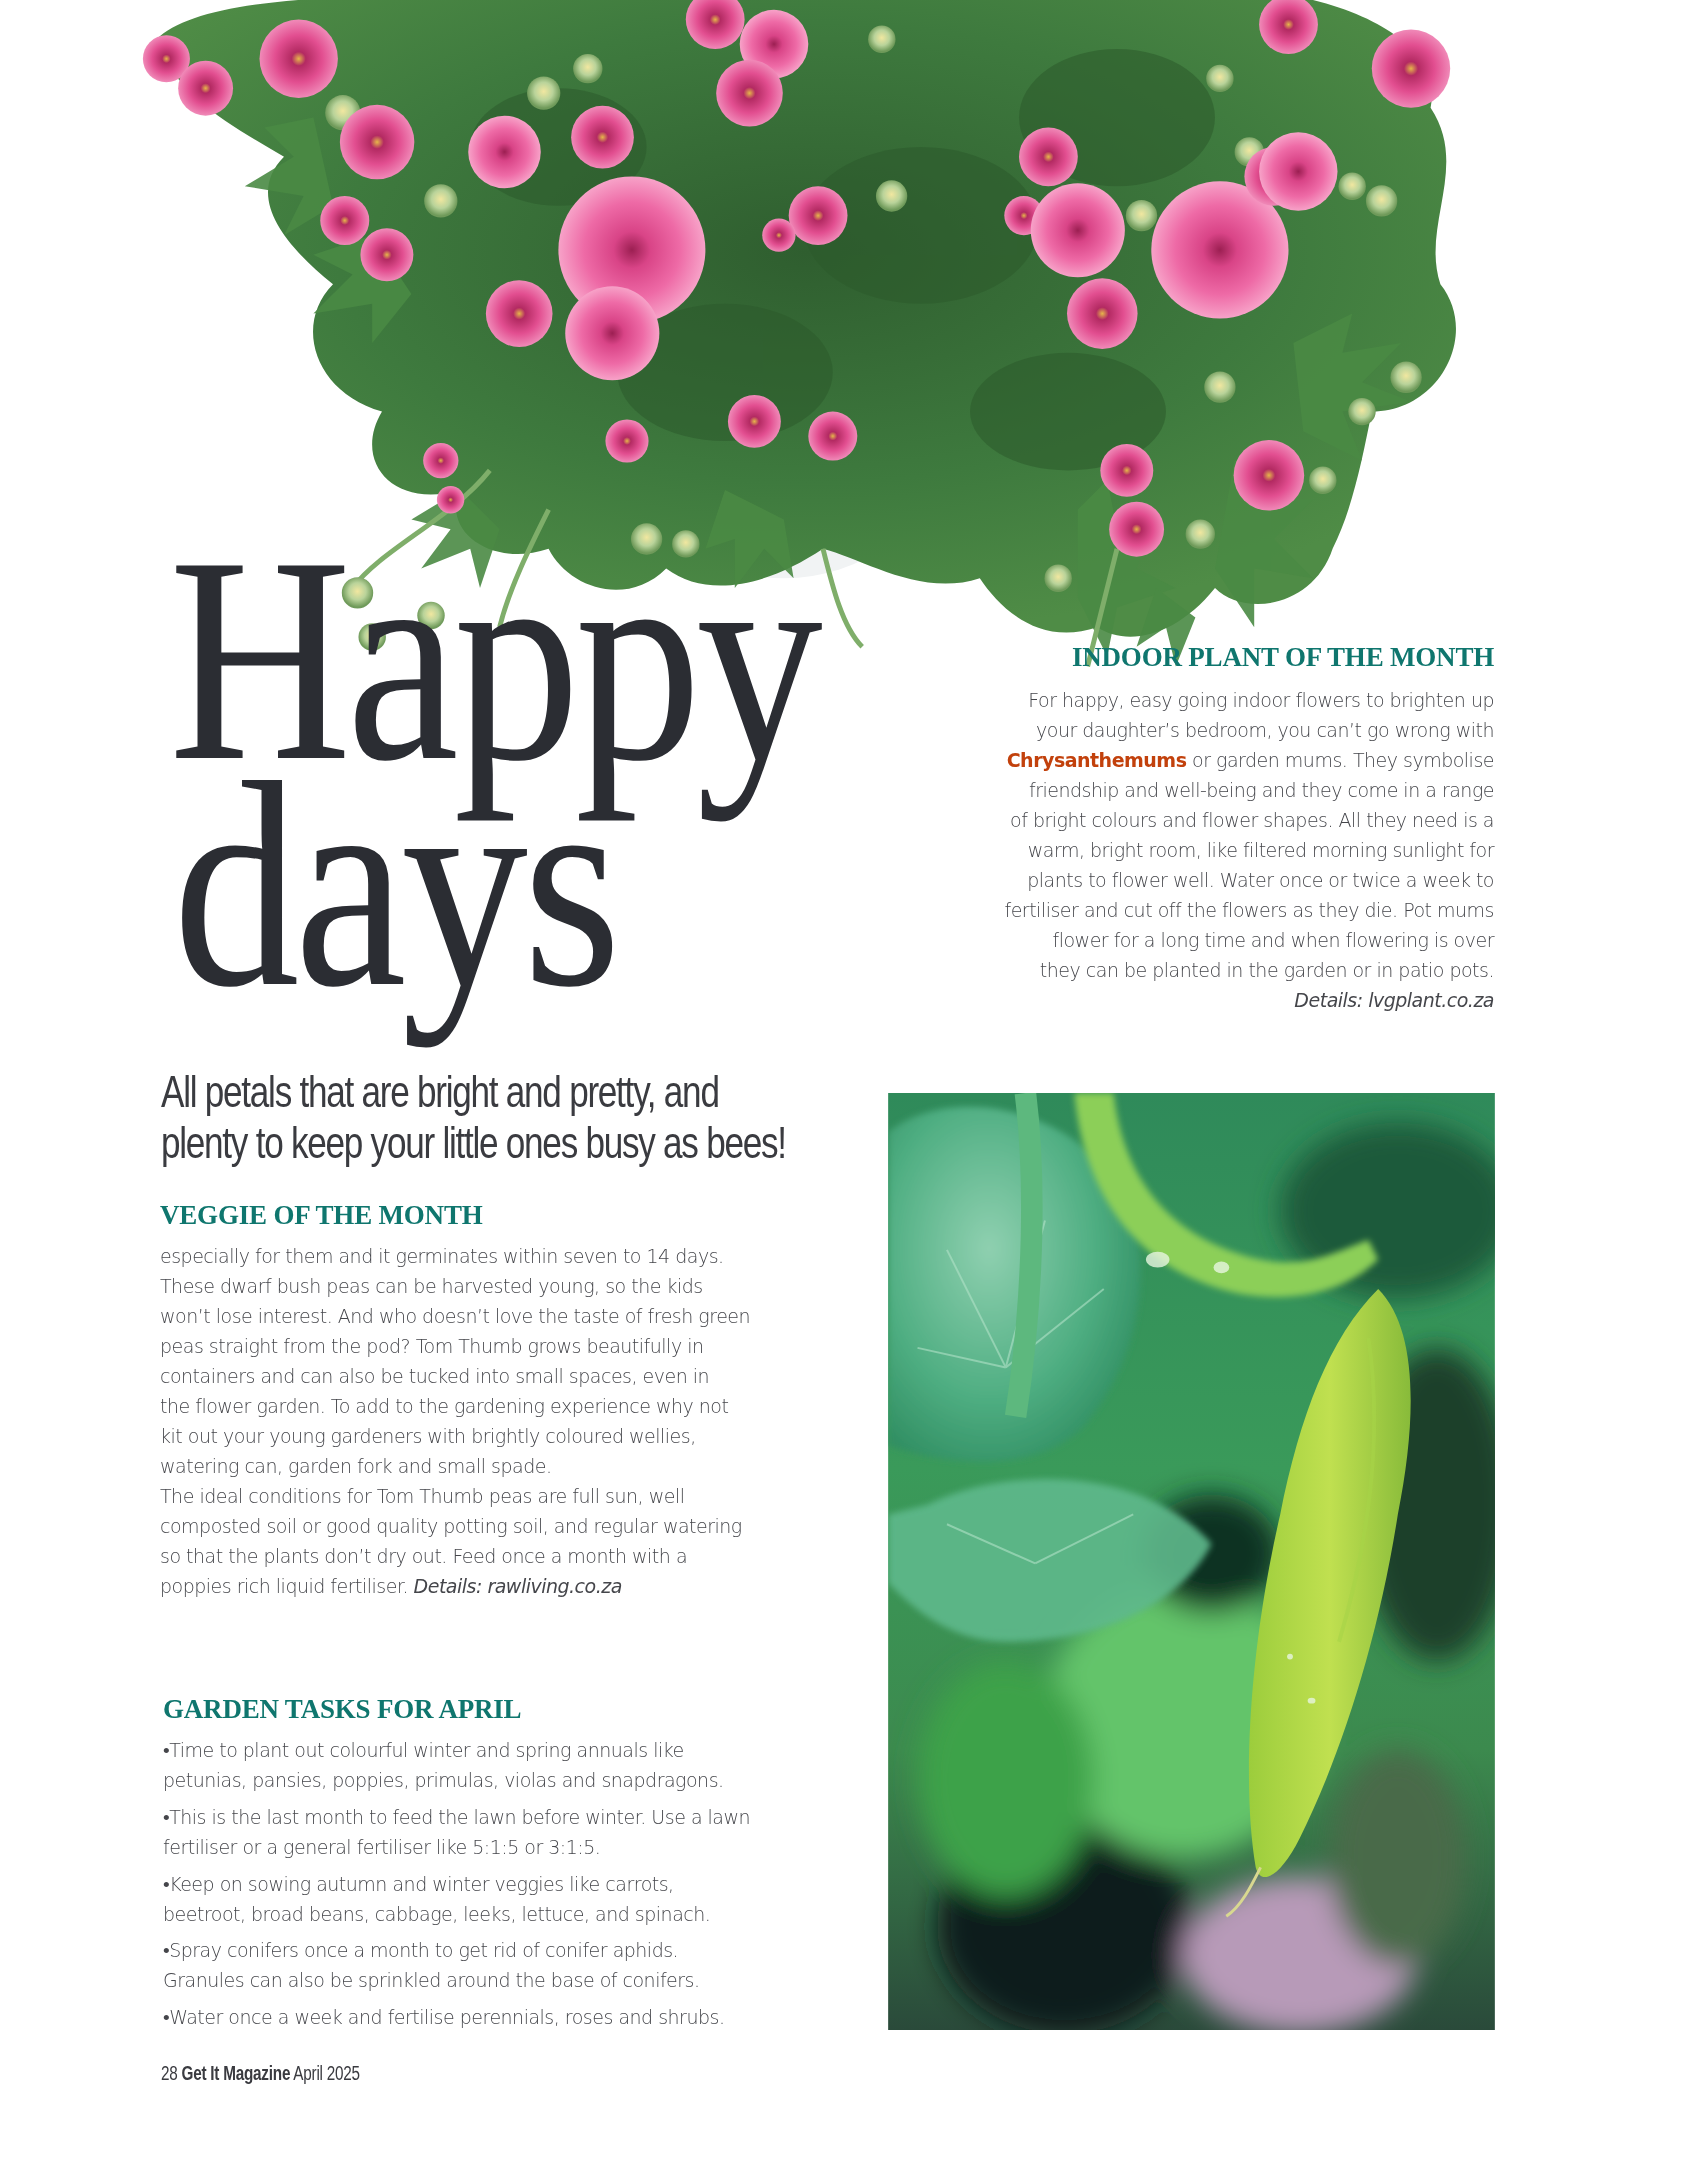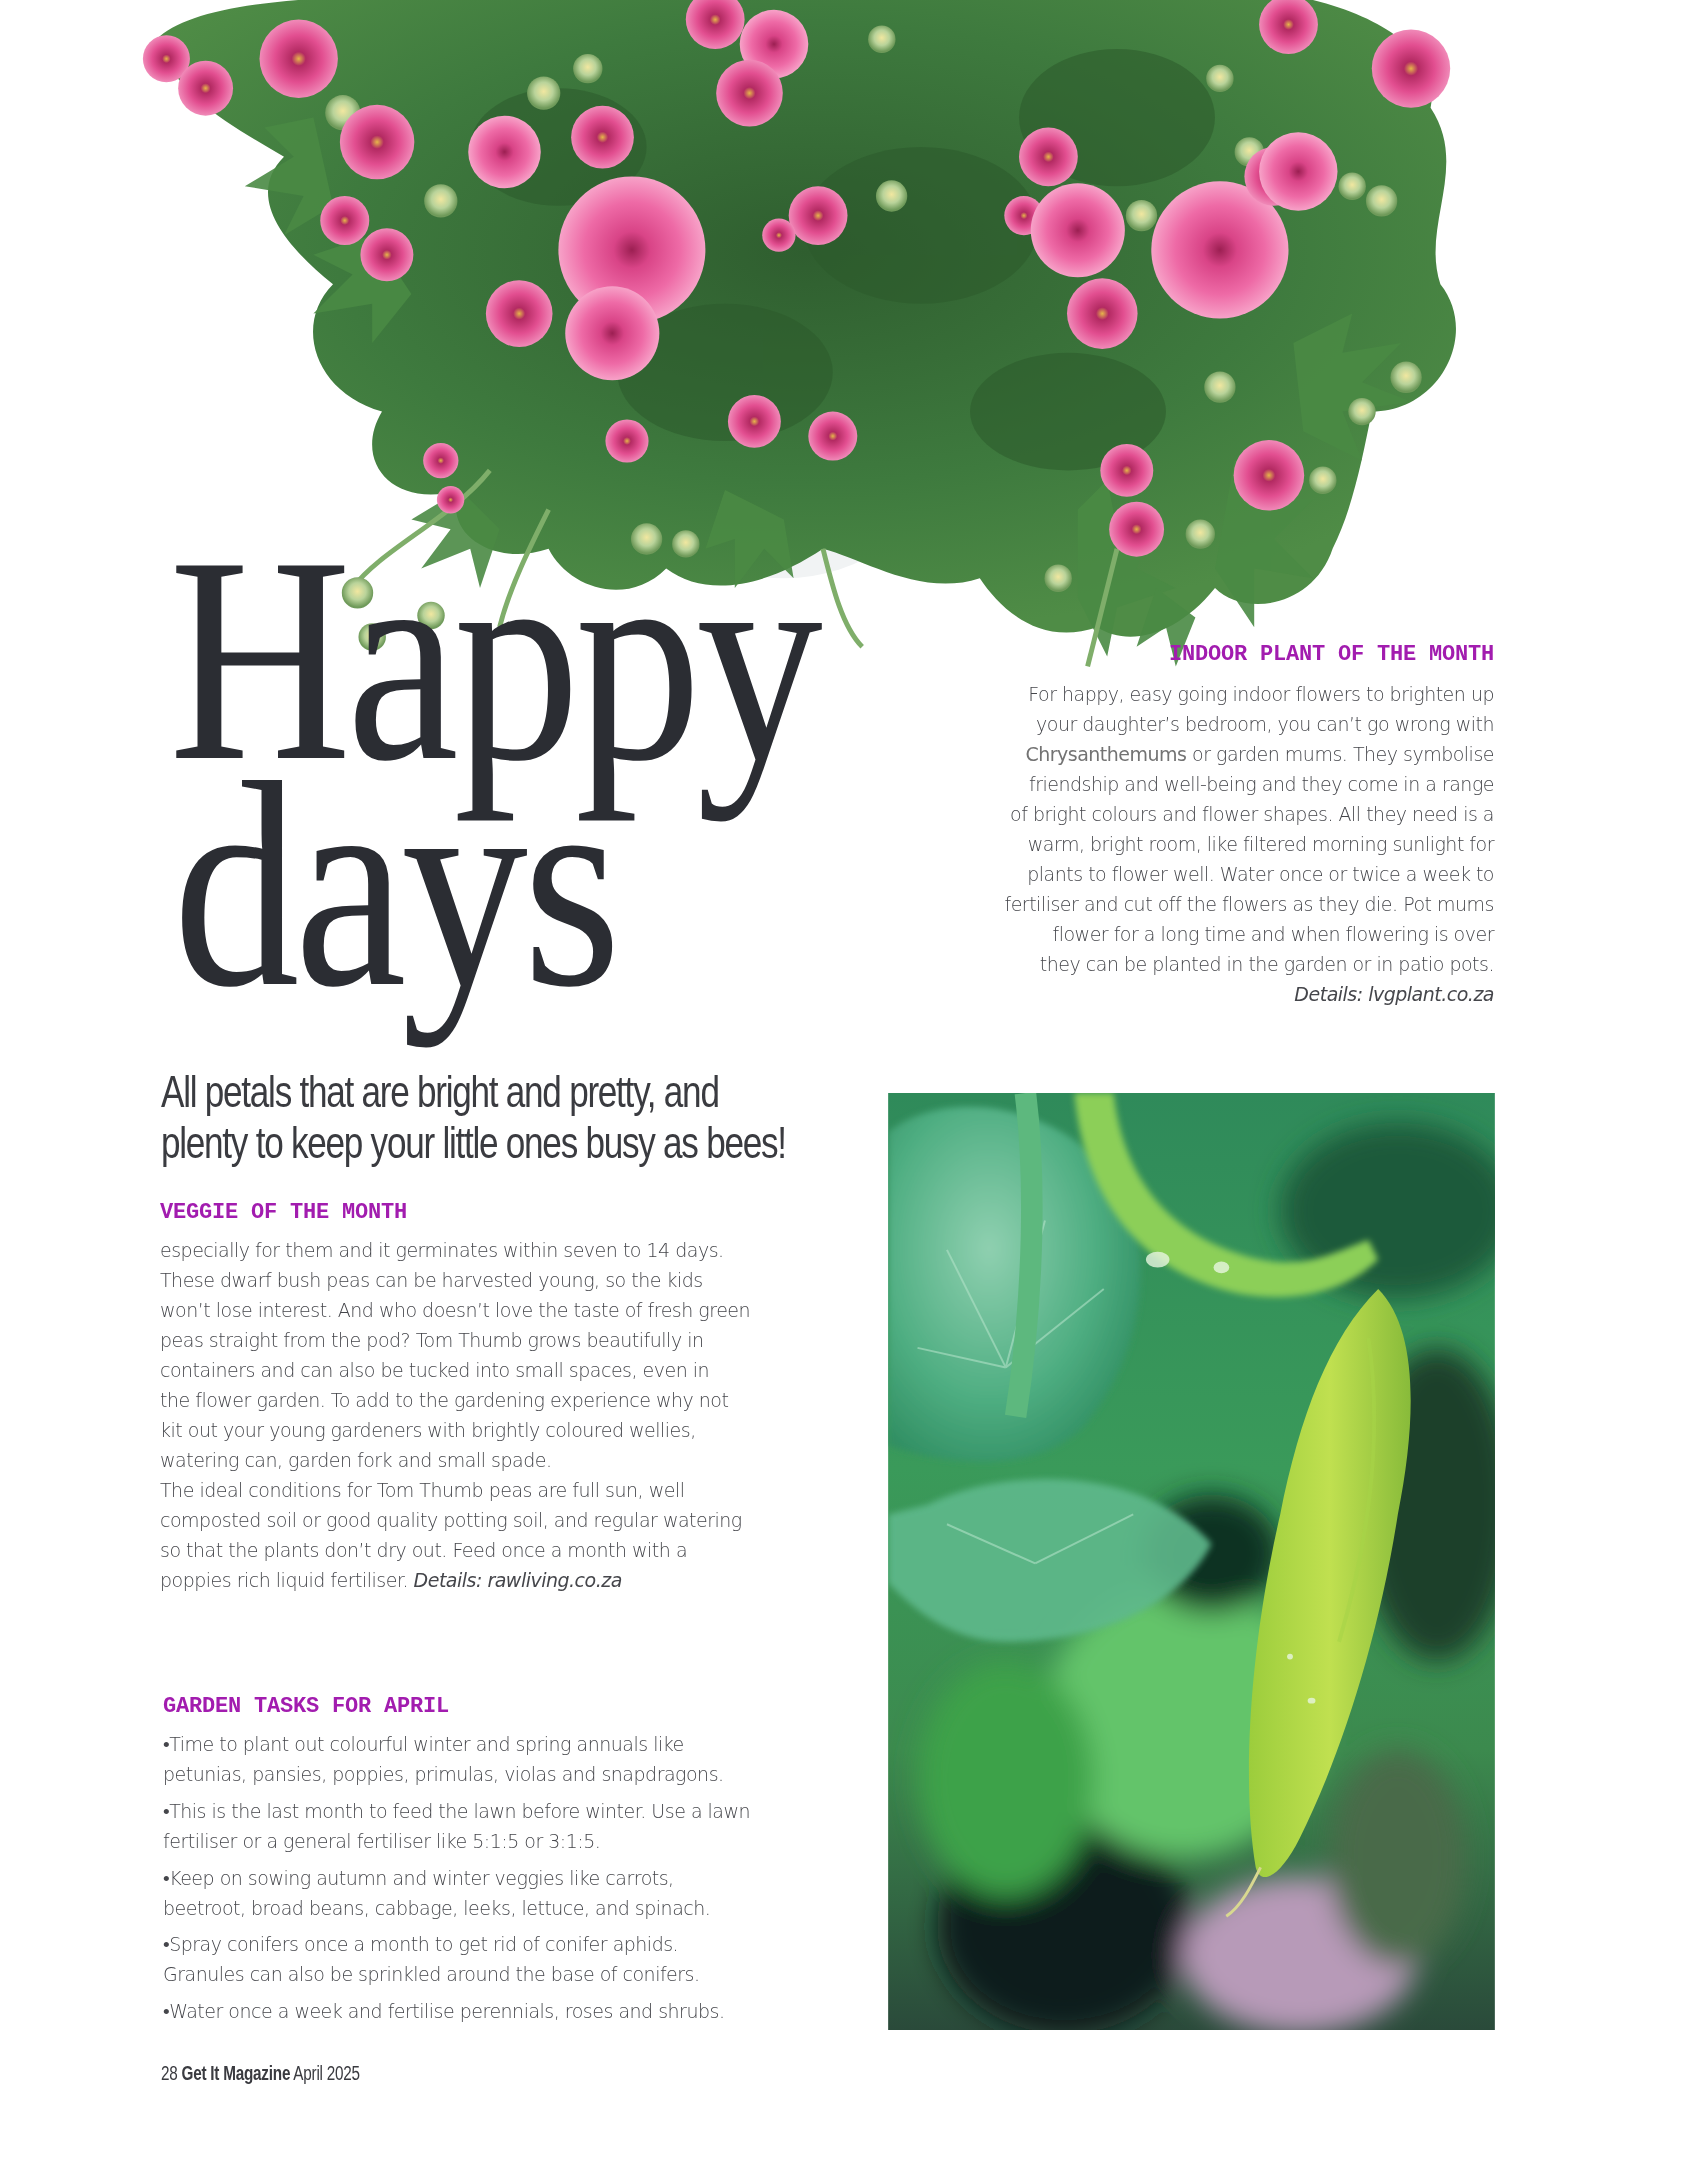--- a/index.html
+++ b/index.html
@@ -11,25 +11,25 @@
   #flowers { left: 137px; top: 0; width: 1372px; height: 686px; }
 
   
   .headline { font-family: "Liberation Serif", "DejaVu Serif", serif; color: #2b2d33;
               font-weight: normal; letter-spacing: -5.9px; transform: scaleX(0.86); transform-origin: left top; }
   #h-happy { left: 169px; top: 537px; font-size: 294px; line-height: 245px; }
   #h-days  { left: 173px; top: 763px; font-size: 294px; line-height: 245px; }
 
   
   #indoor { left: 882px; top: 642px; width: 612px; text-align: right; }
-  .heading { font-family: Liberation Mono, monospace; font-weight: bold; color: #a21caf;
-             font-size: 22px; letter-spacing: -0.2px; }
+  .heading { font-family: Liberation Serif, serif; font-weight: bold; color: #0f766e;
+             font-size: 27px; letter-spacing: -0.2px; }
   .body { font-family: "DejaVu Sans", sans-serif; font-weight: 300; color: #45464b;
           font-size: 19px; line-height: 30px; letter-spacing: -0.5px; }
-  .body b { color: #737373; font-weight: normal; }
+  .body b { color: #c2410c; font-weight: bold; }
   .body i { font-style: italic; }
   #indoor .heading { margin-bottom: 11.8px; }
 
   
   #standfirst { left: 161px; top: 1066px; width: 706px; font-family: "Liberation Sans Narrow", "Liberation Sans", sans-serif;
                 color: #3a3b40; font-size: 45px; line-height: 51px; letter-spacing: -1.6px;
                 transform: scaleX(0.78); transform-origin: left top; white-space: nowrap; font-weight: normal; }
 
   
   #veggie { left: 160px; top: 1200px; width: 706px; }

